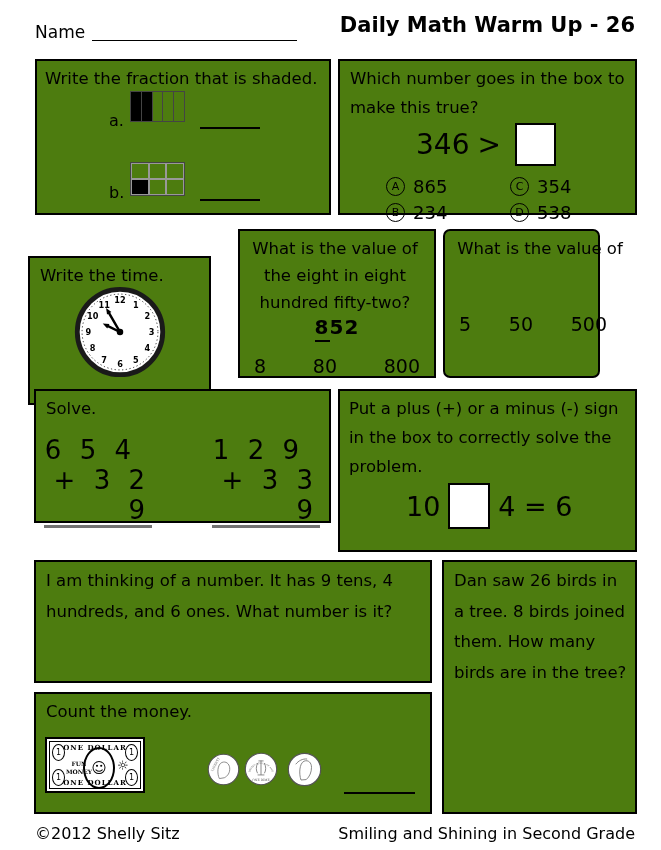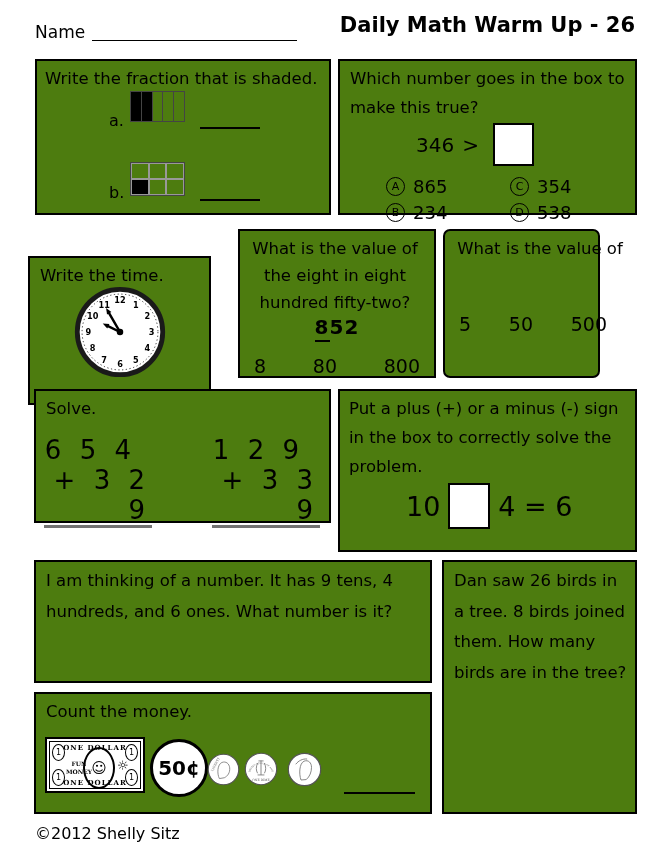--- a/index.html
+++ b/index.html
@@ -16,21 +16,21 @@
   
   .frac-bar{display:flex;width:55px;height:31px;border:1.5px solid #444;box-sizing:border-box;}
   .cellA{flex:1;border-right:1.5px solid #444;}
   .cellA:last-child{border-right:none;}
   .frac-grid{display:grid;grid-template-columns:repeat(3,1fr);grid-template-rows:repeat(2,1fr);
              width:55px;height:34px;border:1.5px solid #444;box-sizing:border-box;}
   .cellB{border:0.8px solid #999;}
   .shaded{background:#000;}
   .item-label{position:absolute;font-size:16px;}
   
-  .eq-row{position:absolute;display:flex;align-items:center;gap:8px;font-size:20px;}
+  .eq-row{position:absolute;display:flex;align-items:center;gap:8px;font-size:28px;}
   .sq{border:2.5px solid #000;background:#fff;}
   .choices{position:absolute;display:grid;grid-template-columns:124px auto;row-gap:5px;font-size:18px;}
   .choice{display:flex;align-items:center;gap:8px;}
   .cl{display:inline-block;width:17px;height:17px;border:1.2px solid #000;border-radius:50%;
       font-size:11px;line-height:17px;text-align:center;flex:0 0 auto;}
   
   .clock-rim{fill:#fff;stroke:#1a1a1a;stroke-width:5;}
   .clock-dots{fill:none;stroke:#1a1a1a;stroke-width:0.9;stroke-dasharray:1.3,2.6;}
   .clock-num{font-size:8.5px;font-weight:bold;text-anchor:middle;fill:#000;font-family:"DejaVu Sans",sans-serif;}
   .hand line{stroke:#000;stroke-width:2.6;stroke-linecap:round;}
@@ -216,21 +216,20 @@
         <span class="bill-corner" style="left:2px;top:2px;">1</span>
         <span class="bill-corner" style="right:2px;top:2px;">1</span>
         <span class="bill-corner" style="left:2px;bottom:2px;">1</span>
         <span class="bill-corner" style="right:2px;bottom:2px;">1</span>
         <div class="bill-funmoney" style="left:14px;top:18px;">FUN MONEY</div>
         <div class="bill-oval" style="left:33px;top:5px;">☺</div>
         <div class="bill-seal" style="left:67px;top:17px;">☼</div>
       </div>
     </div>
 
-    <div class="halfdollar" style="left:114px;top:45px;width:52px;height:52px;">50¢</div>
 
     <svg class="coin" style="left:171px;top:59px;" width="33" height="33" viewBox="0 0 40 40">
       <circle class="rim" cx="20" cy="20" r="18.5"></circle>
       <path class="art" d="M15,31 C12,25 12.5,14 18,11.5 C23,9.5 27,13 27.5,18 C28,24 25,28 21,30 Z"></path>
       <text font-size="4" transform="rotate(-62 9 19)" x="5" y="19">LIBERTY</text>
     </svg>
 
     <svg class="coin" style="left:208px;top:58px;" width="34" height="34" viewBox="0 0 40 40">
       <defs>
           <path id="dimeArc" d="M7,24 A 13.5 13.5 0 0 1 33,24"></path>
@@ -243,14 +242,15 @@
 
     <svg class="coin" style="left:251px;top:58px;" width="35" height="35" viewBox="0 0 40 40">
       <circle class="rim" cx="20" cy="20" r="18.5"></circle>
       <path class="art" d="M16,32 C13.5,25 14,13 19.5,10.5 C24.5,8.5 28,12.5 28,17.5 C28,23 26,28 22,31.5 Z M10,14 C13,10 18,7.5 23,8"></path>
     </svg>
 
     <div class="blank" style="left:308px;top:82px;width:71px;height:16px;"></div>
   </div>
 
   <div class="footer" style="left:35px;top:824px;">©2012 Shelly Sitz</div>
+  <div class="footer" style="right:26px;top:824px;">Smiling and Shining in Second Grade</div>
 
 </div>
 
 </body></html>

